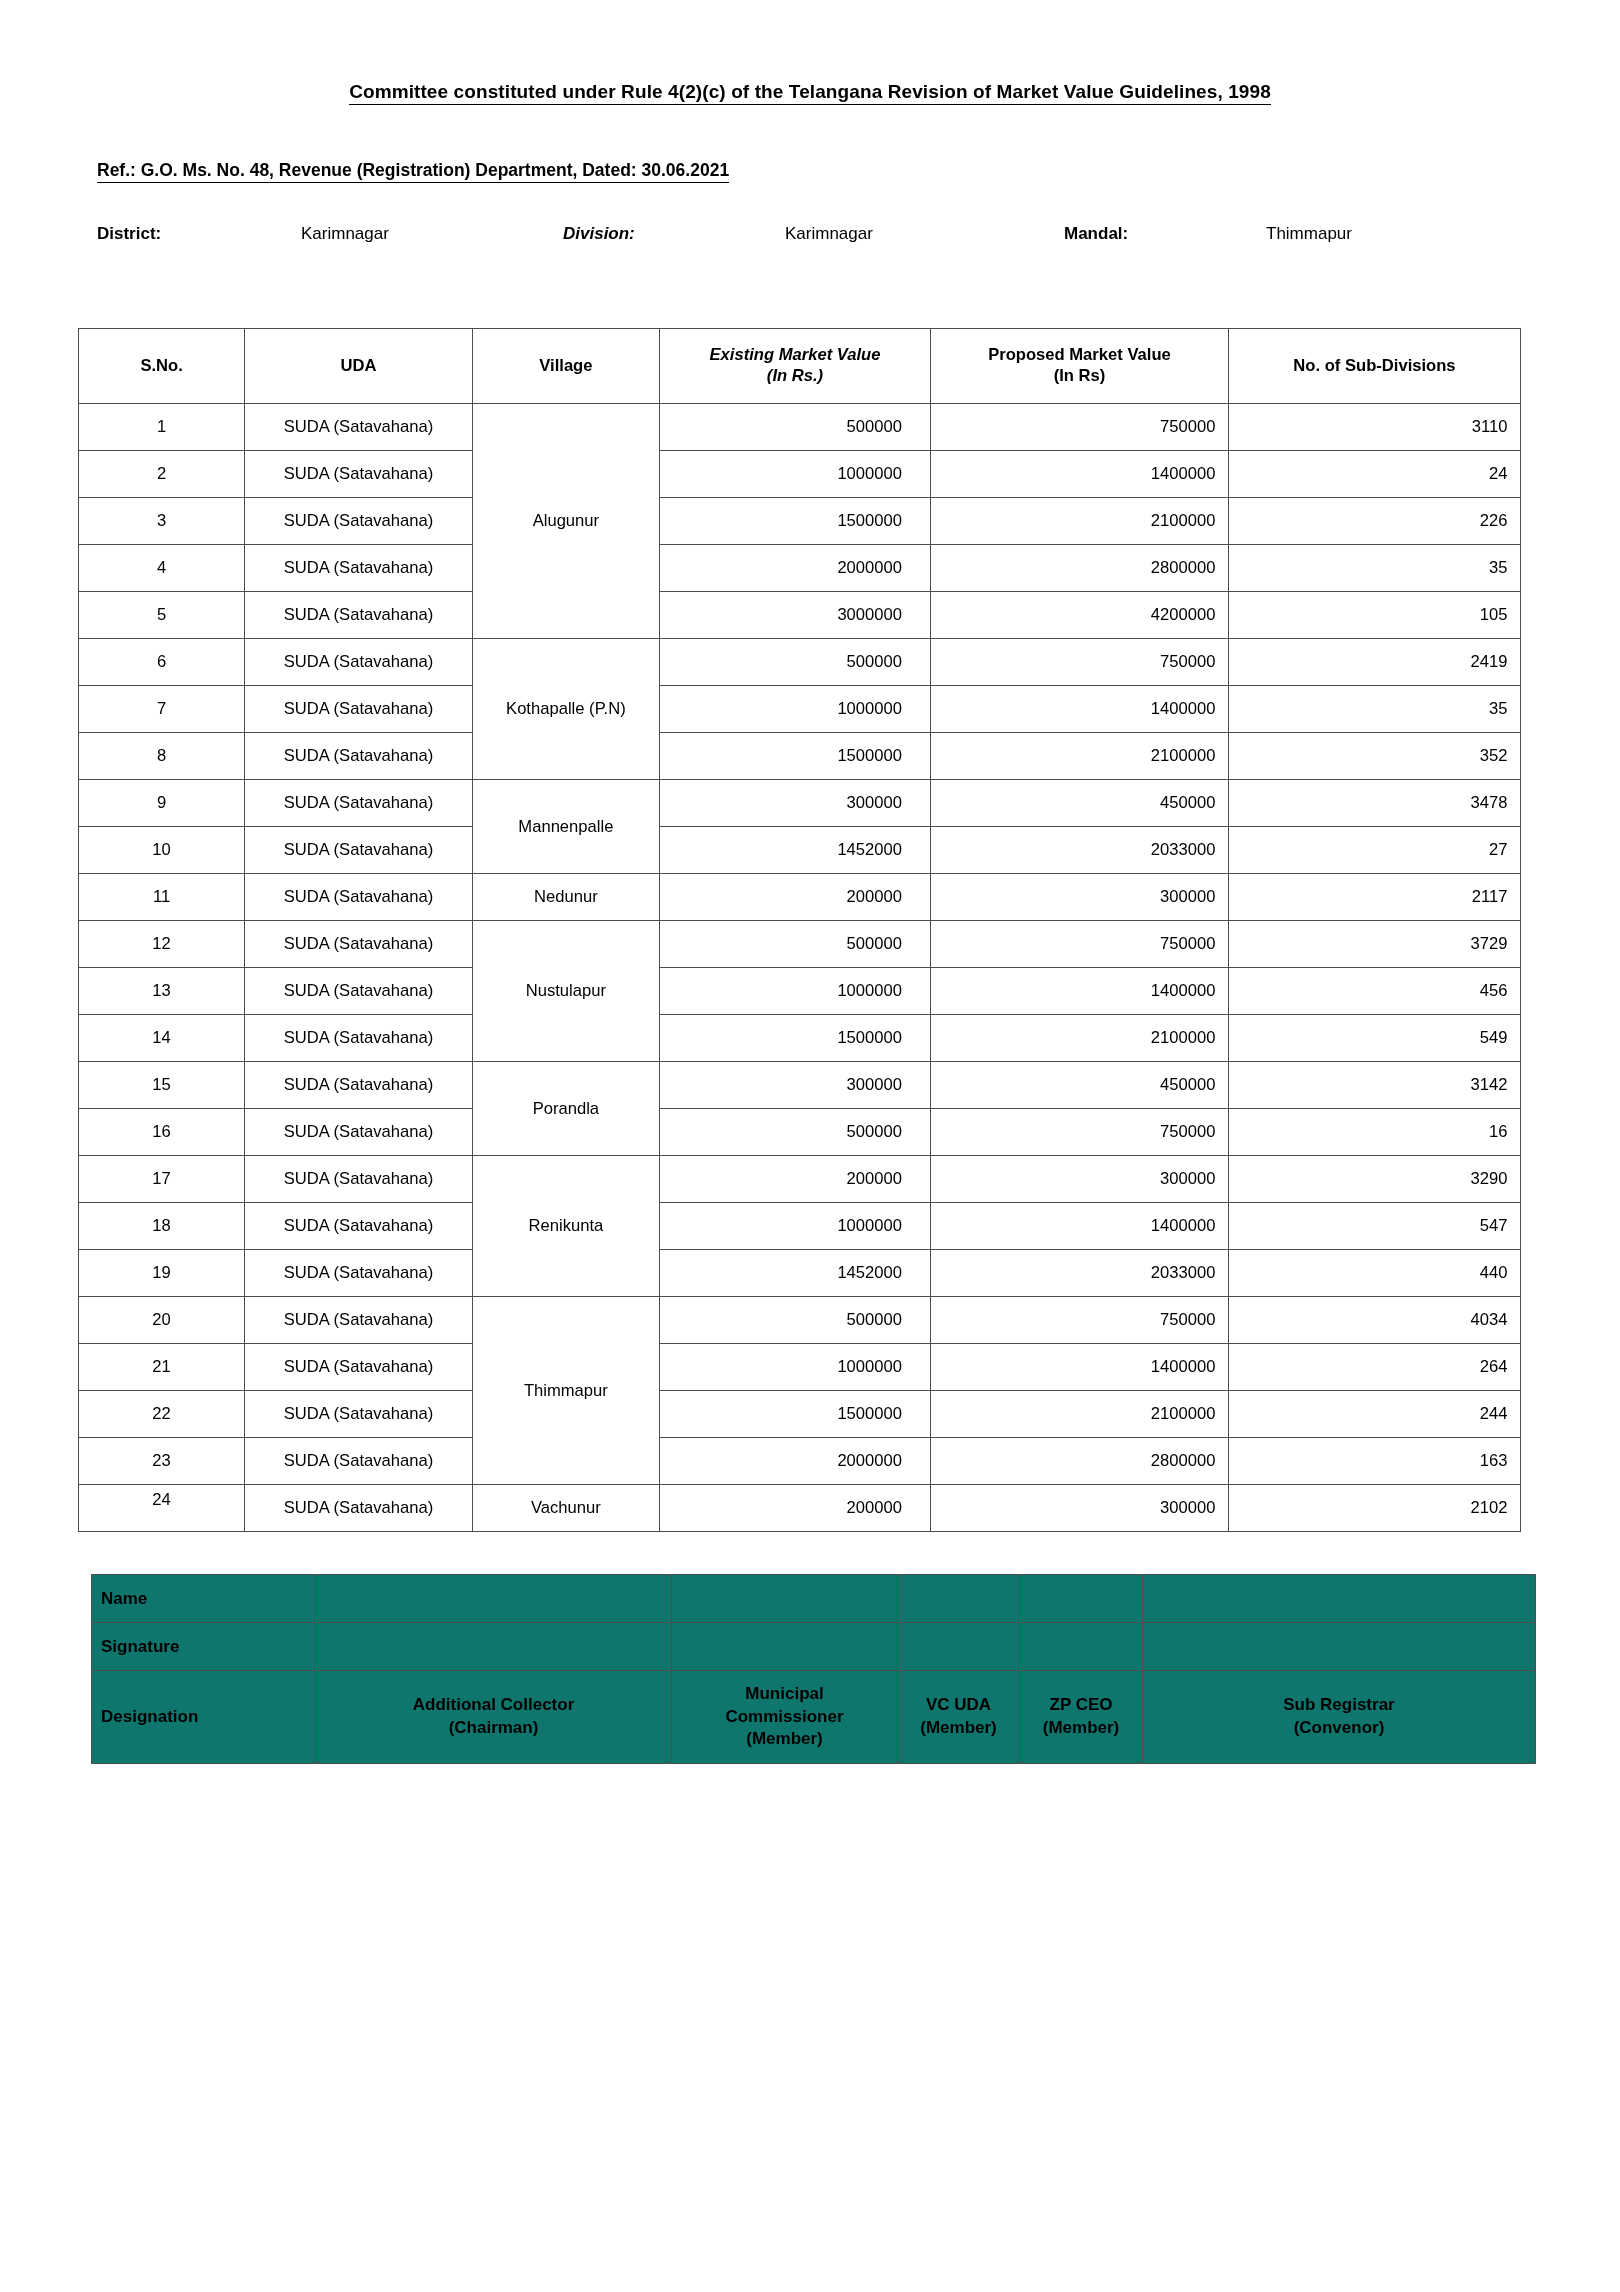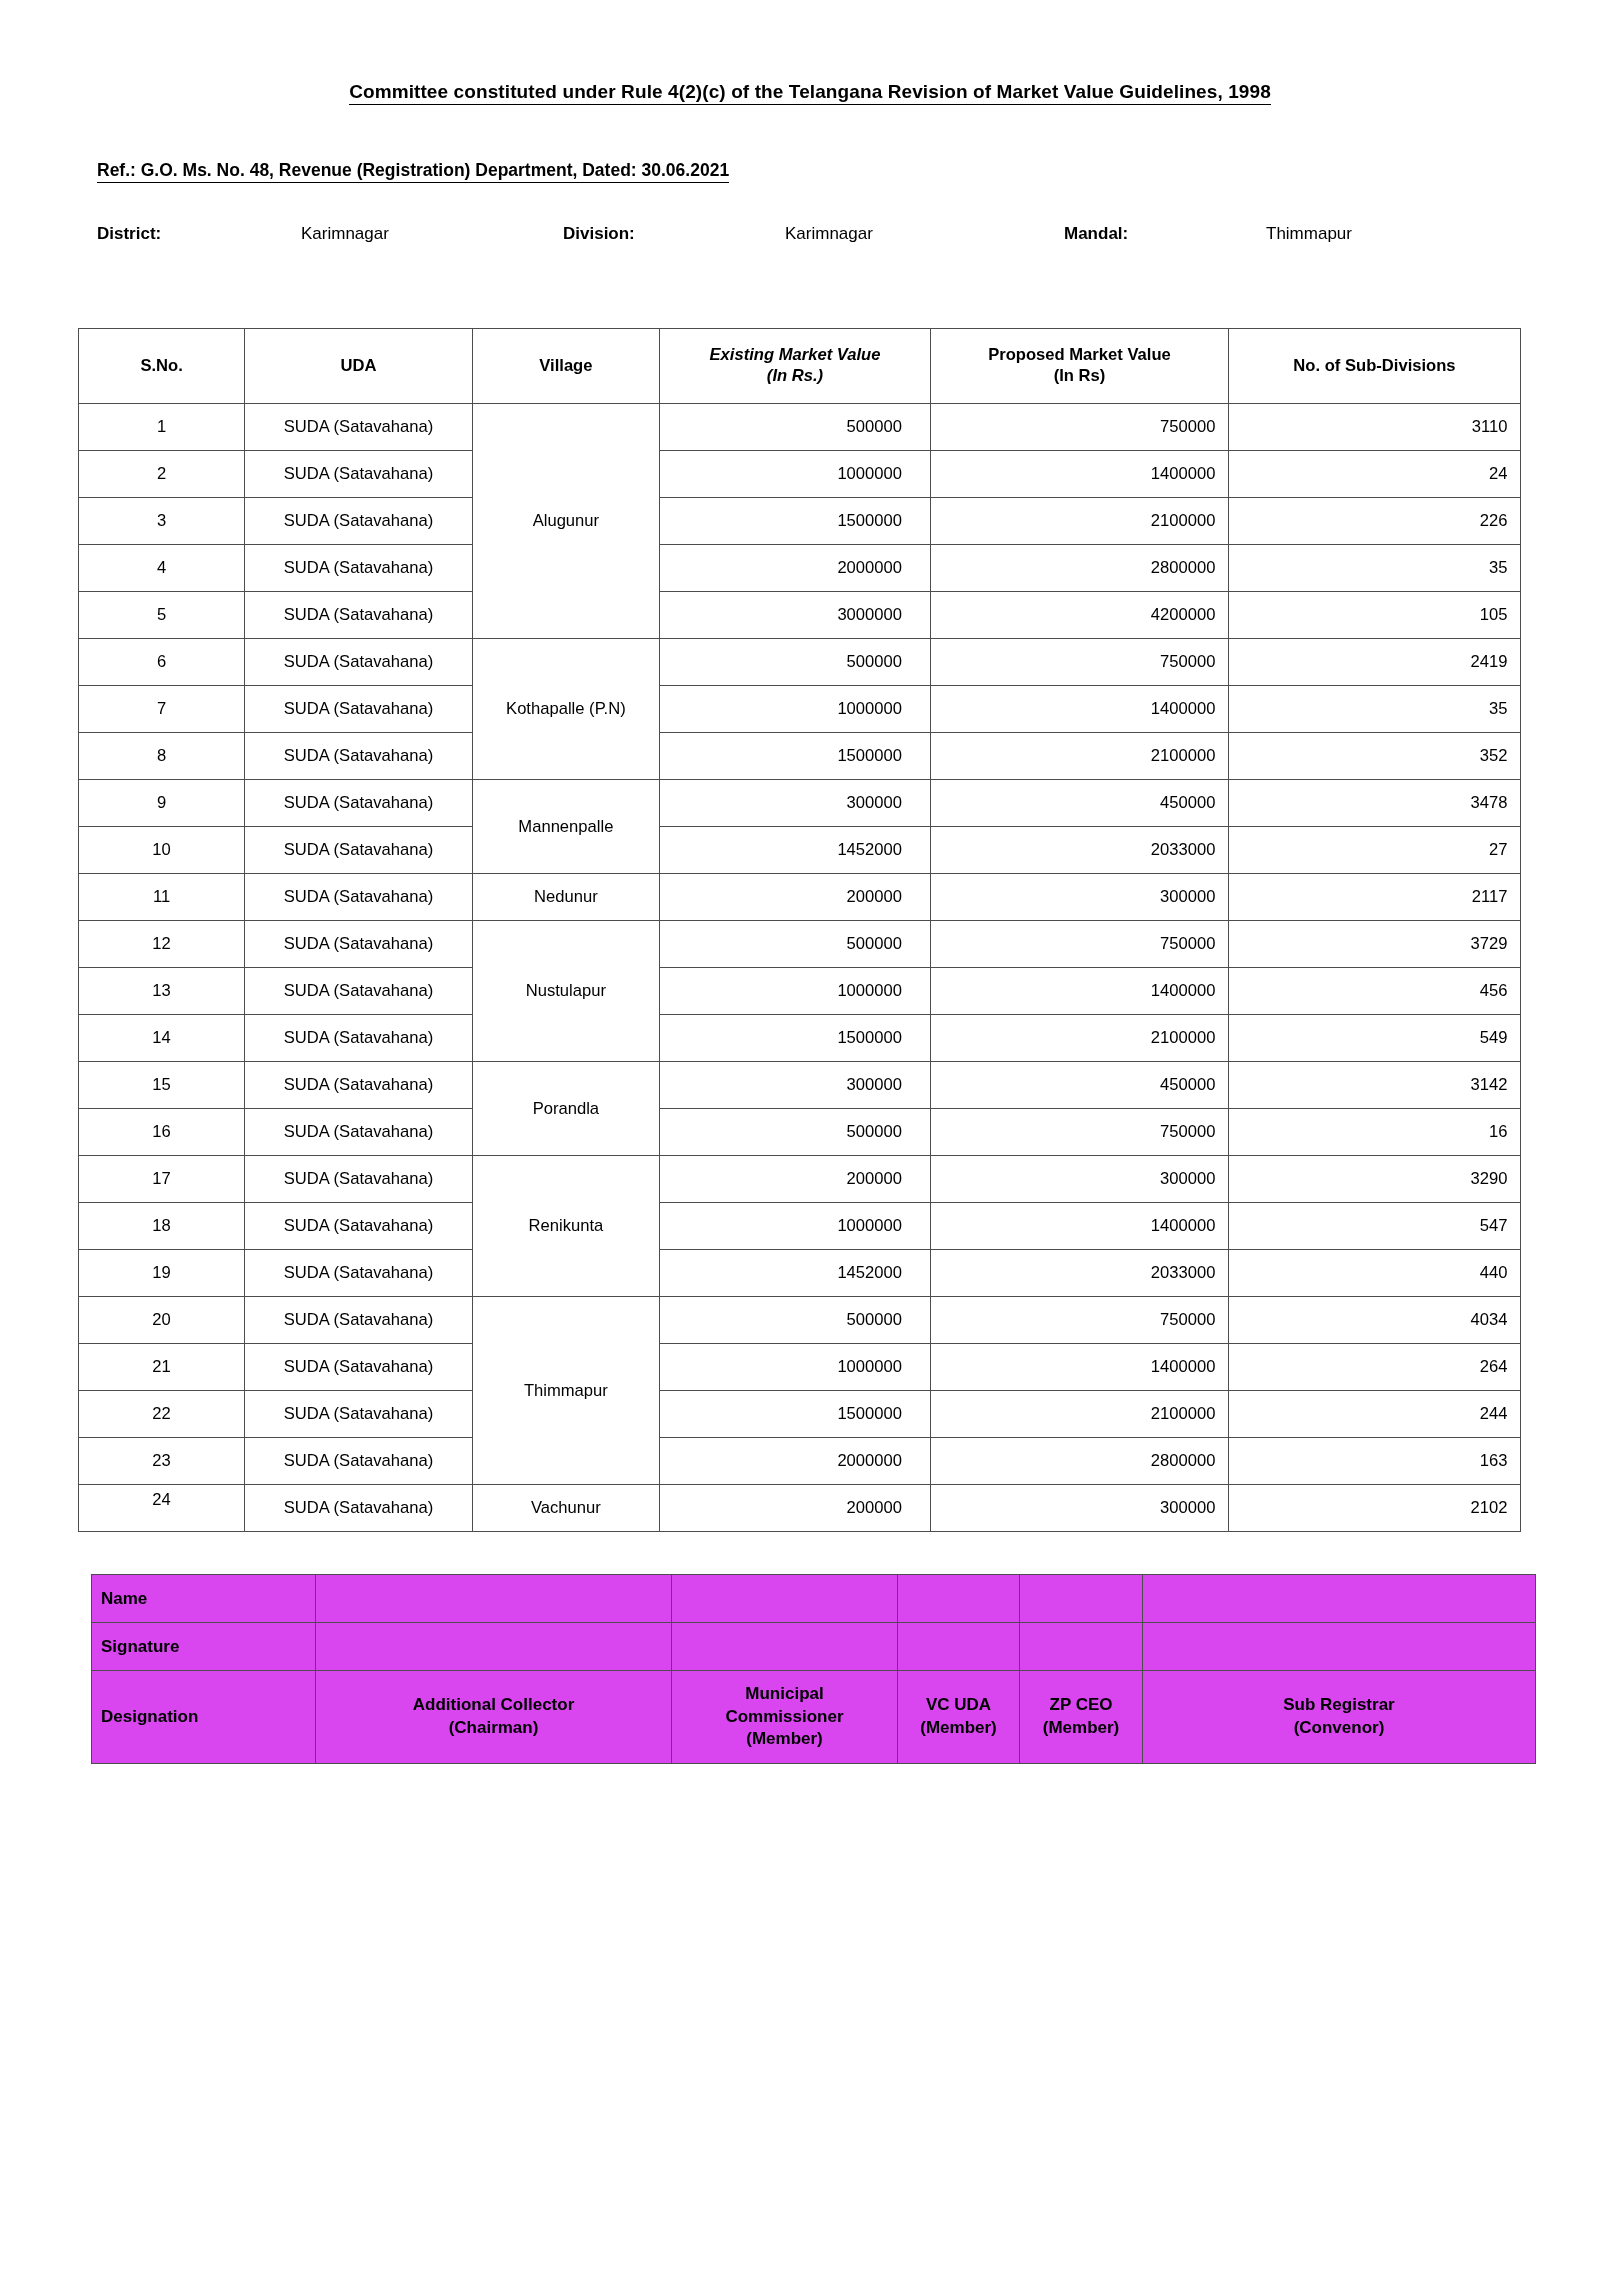--- a/index.html
+++ b/index.html
@@ -50,21 +50,21 @@
     top: 224px;
     left: 97px;
     width: 1442px;
     height: 25px;
     font-size: 17px;
   }
   .meta-row .lbl { position: absolute; font-weight: bold; }
   .meta-row .val { position: absolute; font-weight: normal; }
   .meta-district-lbl { left: 0px; }
   .meta-district-val { left: 204px; }
-  .meta-division-lbl { left: 466px; }
+  .meta-division-lbl { left: 466px; font-style: italic; }
   .meta-division-val { left: 688px; }
   .meta-mandal-lbl  { left: 967px; }
   .meta-mandal-val  { left: 1169px; }
 
   
   .main-table-wrap {
     position: absolute;
     top: 285px;
     left: 78px;
     width: 1587px;
@@ -118,21 +118,21 @@
   }
   table.sig {
     border-collapse: collapse;
     width: 1443px;
     table-layout: fixed;
   }
   table.sig td {
     border: 1.8px solid #4d4d4d;
     font-size: 17px;
     font-weight: bold;
-    background: #d946ef;
+    background: #0f766e;
     vertical-align: middle;
   }
   td.sig-label {
     width: 224px;
     text-align: left;
     padding-left: 9px;
     height: 48px;
   }
   td.sig-blank-a { width: 356px; }
   td.sig-blank-b { width: 226px; }

